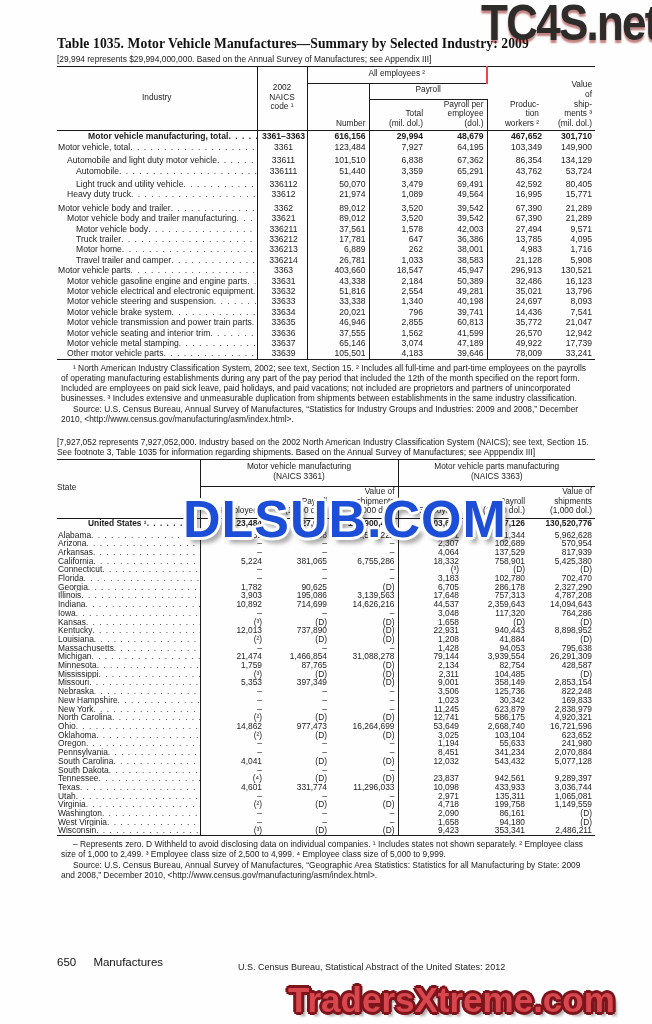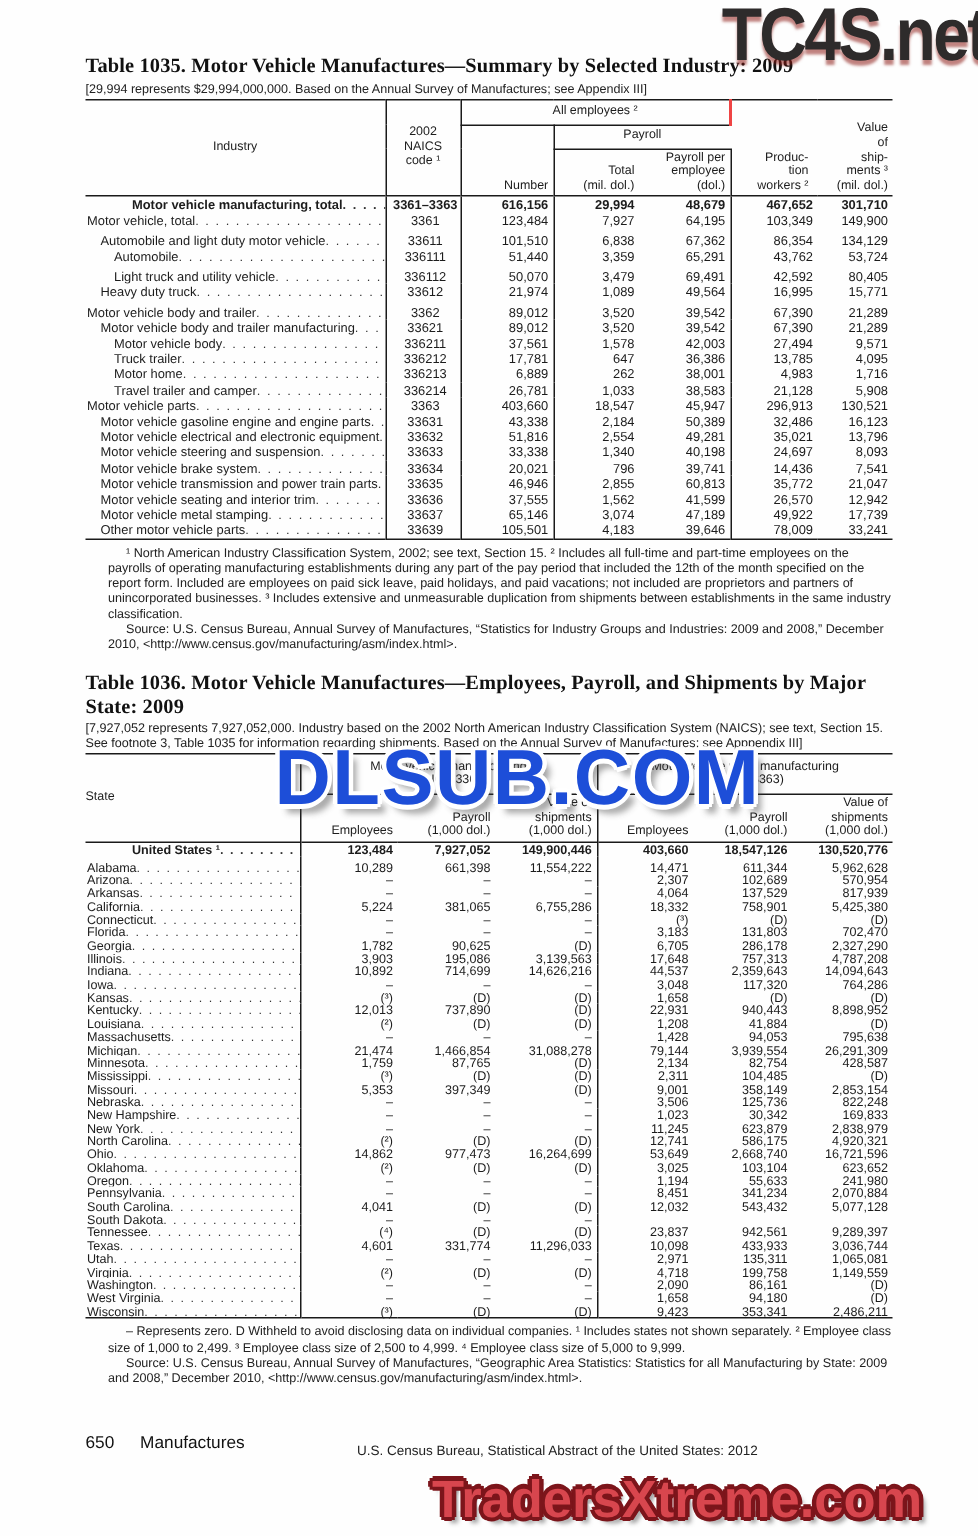--- a/index.html
+++ b/index.html
@@ -52,21 +52,21 @@
   .t36 .h-state{vertical-align:middle;text-align:left;border-right:1px solid #1a1a1a;}
   .t36 .h-grp{vertical-align:middle;text-align:center;border-bottom:1px solid #1a1a1a;height:24px;}
   .t36 .h-grp.b-r{border-right:1px solid #1a1a1a;}
   .t36 .h-sub{text-align:right;padding-right:3px;}
   .t36 .h-sub.b-r{border-right:1px solid #1a1a1a;}
   .t36 thead{border-bottom:1px solid #1a1a1a;}
   .t36 td.label-cell{border-right:1px solid #1a1a1a;}
   .t36 td.c2{border-right:1px solid #1a1a1a;}
 
   
-  .footnotes{font-size:8.4px;line-height:10.2px;color:#222;margin:1px 0 0 15px;}
+  .footnotes{font-size:8.4px;line-height:10.2px;color:#222;margin:1px 0 0 4px;}
   .footnotes p{margin:0;text-indent:12px;}
 
   .spacer1{height:36px;} .spacer2{height:13px;}
 
   
   .footer{position:absolute;left:57px;top:956px;width:538px;font-size:11.5px;color:#111;}
   .footer .pageno{font-weight:400;}
   .footer .section{margin-left:14px;}
   .footer-src{position:absolute;left:238px;top:962px;font-size:9px;color:#222;}
 
@@ -431,21 +431,20 @@
         </tbody>
     </table>
 
     <div class="footnotes">
       <p>¹ North American Industry Classification System, 2002; see text, Section 15. ² Includes all full-time and part-time employees on the payrolls of operating manufacturing establishments during any part of the pay period that included the 12th of the month specified on the report form. Included are employees on paid sick leave, paid holidays, and paid vacations; not included are proprietors and partners of unincorporated businesses. ³ Includes extensive and unmeasurable duplication from shipments between establishments in the same industry classification.</p>
       <p>Source: U.S. Census Bureau, Annual Survey of Manufactures, “Statistics for Industry Groups and Industries: 2009 and 2008,” December 2010, &lt;http://www.census.gov/manufacturing/asm/index.html&gt;.</p>
     </div>
 
     <div class="spacer2"></div>
 
-    <h1 class="tbl-title">Table 1036. Motor Vehicle Manufactures—Employees, Payroll, and Shipments by Major State: 2009</h1>
     <p class="bracket-note">[7,927,052 represents 7,927,052,000. Industry based on the 2002 North American Industry Classification System (NAICS); see text, Section 15. See footnote 3, Table 1035 for information regarding shipments. Based on the Annual Survey of Manufactures; see Apppendix III]</p>
 
     <table class="t36">
       <colgroup>
         <col style="width:143px">
           <col style="width:65px">
           <col style="width:65px">
           <col style="width:68px">
         <col style="width:64px">
           <col style="width:66px">
@@ -563,21 +562,21 @@
             <td class="label-cell">
               <div class="lbl ind0">
                 <span>Florida</span>
                 <span class="dots"></span>
               </div>
             </td>
             <td class="num-cell c0">–</td>
             <td class="num-cell c1">–</td>
             <td class="num-cell c2">–</td>
             <td class="num-cell c3">3,183</td>
-            <td class="num-cell c4">131,803</td>
+            <td class="num-cell c4">102,780</td>
             <td class="num-cell c5">702,470</td>
           </tr>
           <tr>
             <td class="label-cell">
               <div class="lbl ind0">
                 <span>Georgia</span>
                 <span class="dots"></span>
               </div>
             </td>
             <td class="num-cell c0">1,782</td>

